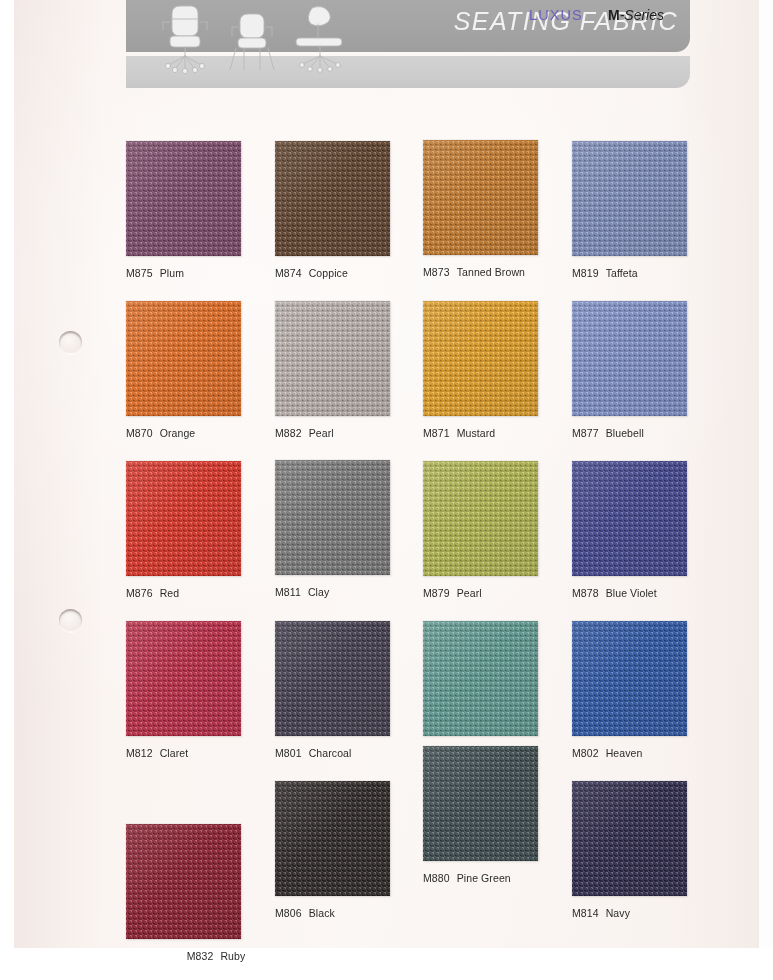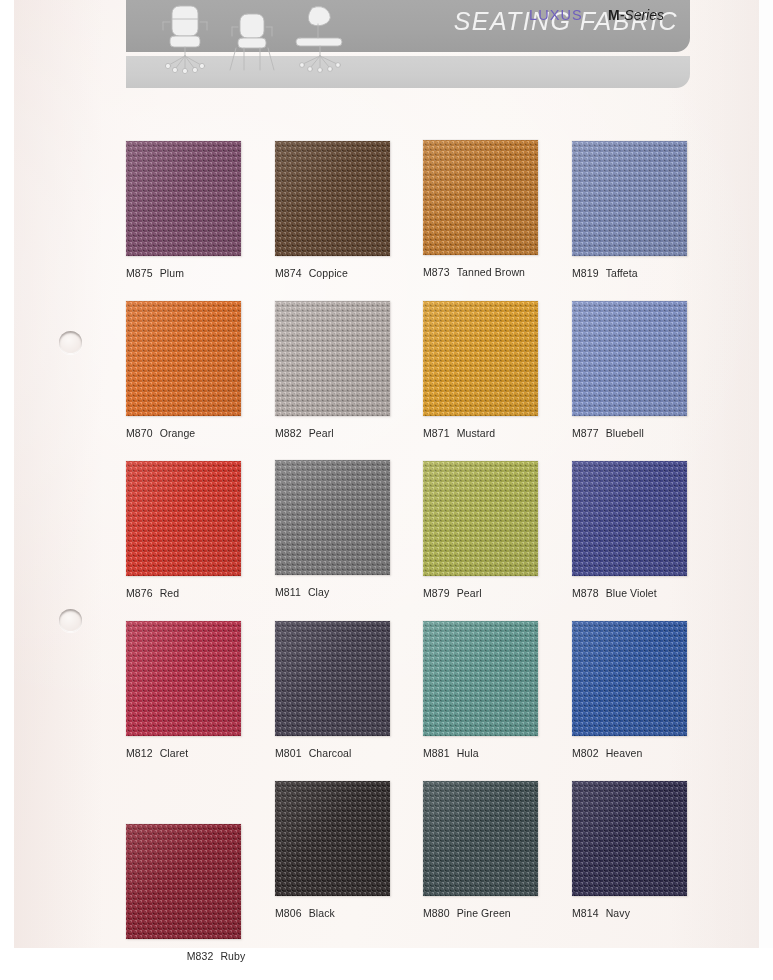--- a/index.html
+++ b/index.html
@@ -374,21 +374,21 @@
         </div>
         <div class="swatch-label"><span class="code">M832</span><span class="name">Ruby</span></div>
       </div>
       <div class="swatch-cell" style="left: 275px; top: 781px;">
         <div class="swatch" style="width: 115px; height: 115px; background: rgb(36, 29, 29);">
           <div class="weave"></div>
           <div class="sheen"></div>
         </div>
         <div class="swatch-label"><span class="code">M806</span><span class="name">Black</span></div>
       </div>
-      <div class="swatch-cell" style="left: 423px; top: 781px;">
+      <div class="swatch-cell" style="left: 423px; top: 746px;">
         <div class="swatch" style="width: 115px; height: 115px; background: rgb(54, 71, 74);">
           <div class="weave"></div>
           <div class="sheen"></div>
         </div>
         <div class="swatch-label"><span class="code">M880</span><span class="name">Pine Green</span></div>
       </div>
       <div class="swatch-cell" style="left: 572px; top: 781px;">
         <div class="swatch" style="width: 115px; height: 115px; background: rgb(36, 31, 69);">
           <div class="weave"></div>
           <div class="sheen"></div>

